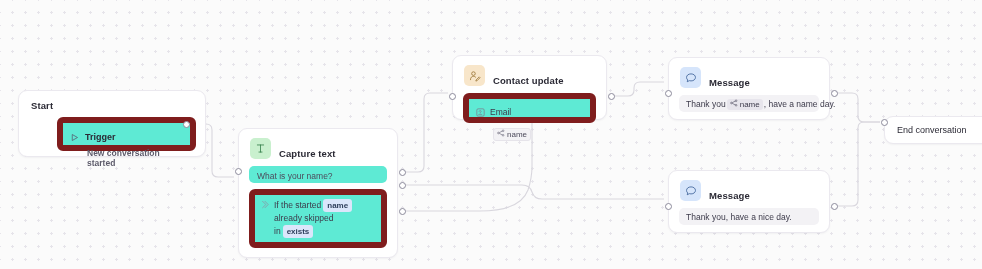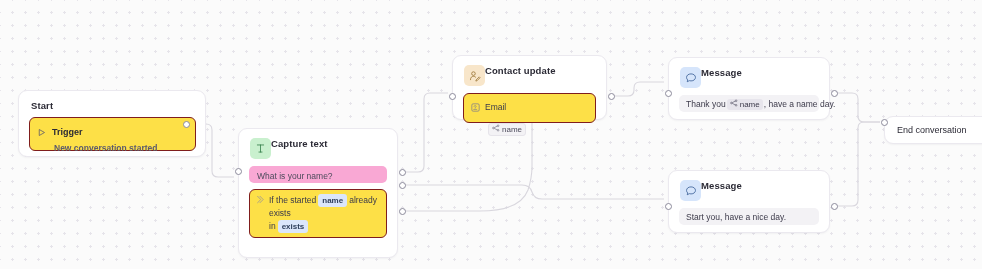--- a/index.html
+++ b/index.html
@@ -44,53 +44,53 @@
   
   .start-node { left: 18px; top: 90px; width: 188px; height: 67px; padding: 8px 9px 9px 10px; }
   .start-title {
     font-size: 9.5px;
     font-weight: bold;
     color: #2b2a35;
     letter-spacing: .1px;
     margin: 1px 0 6px 2px;
   }
   .inner-box {
-    border: 1px solid #7f1d1d;
+    border: 6px solid #7f1d1d;
     border-radius: 6px;
-    background: #fde047;
-    box-sizing: border-box;
-  }
-  .trigger-box { padding: 5px 8px 8px 7px; height: 34px; }
+    background: #5eead4;
+    box-sizing: border-box;
+  }
+  .trigger-box { padding: 5px 8px 8px 7px; height: 34px; margin-left: 28px; }
   .trigger-row { display: flex; align-items: center; gap: 6px; }
   .trigger-label { font-size: 9px; font-weight: bold; color: #2b2a35; }
   .trigger-sub { font-size: 8.5px; color: #5d5b6b; margin: 2px 0 0 17px; font-weight: bold; }
 
   
   .node-head {
     display: flex;
-    align-items: flex-start;
-    gap: 0;
+    align-items: flex-end;
+    gap: 8px;
     padding: 9px 10px 7px 11px;
   }
   .icon-sq {
     width: 21px; height: 21px;
     border-radius: 5px;
     display: flex; align-items: center; justify-content: center;
     flex: 0 0 auto;
   }
   .icon-green { background: #c9f0ce; }
   .icon-tan   { background: #f8e6ca; }
   .icon-blue  { background: #d6e5fb; }
   .node-title { font-size: 9.5px; font-weight: bold; color: #2b2a35; letter-spacing: .1px; }
 
   
   .capture-node { left: 238px; top: 112px; width: 160px; height: 130px; margin-top: 16px; }
   .prompt-box {
     margin: 0 10px;
-    background: #f9a8d4;
+    background: #5eead4;
     border-radius: 5px;
     padding: 5px 8px;
     font-size: 8.5px;
     color: #4d4b5c;
     height: 17px;
     box-sizing: border-box;
   }
   .cond-box {
     margin: 6px 10px 0 10px;
     padding: 4px 7px 4px 6px;
@@ -241,21 +241,21 @@
 
 
     <div class="inner-box cond-box">
       <div class="cond-row">
         <span style="margin-top:1px;">
           <svg width="8" height="9" viewBox="0 0 10 11">
               <path d="M2 1.5 L6 5.5 L2 9.5 M5 1.5 L9 5.5 L5 9.5" fill="none" stroke="#8f8da0" stroke-width="0.9" stroke-linecap="round" stroke-linejoin="round"></path>
             </svg>
         </span>
         <span>
-          <span>If the started</span><span class="chip">name</span><span>already exists</span>
+          <span>If the started</span><span class="chip">name</span><span>already skipped</span>
           <br>
           <span>in</span><span class="chip">exists</span>
         </span>
       </div>
     </div>
   </div>
   <div class="port" style="left:234.5px; top:168px;"></div>
   <div class="port" style="left:398.5px; top:168.5px;"></div>
   <div class="port" style="left:398.5px; top:181.5px;"></div>
   <div class="port" style="left:398.5px; top:207.5px;"></div>
@@ -329,21 +329,21 @@
 
   <div class="node msg-node-2">
     <div class="node-head">
       <span class="icon-sq icon-blue">
         <svg width="12" height="12" viewBox="0 0 14 14">
           <path d="M7 2.2 C10.1 2.2 12.2 4.0 12.2 6.3 C12.2 8.6 10.1 10.4 7 10.4 C6.3 10.4 5.6 10.3 5.0 10.1 L2.6 11.4 L3.2 9.3 C2.2 8.5 1.8 7.5 1.8 6.3 C1.8 4.0 3.9 2.2 7 2.2 Z" fill="none" stroke="#3a5f96" stroke-width="0.95" stroke-linejoin="round"></path>
         </svg>
       </span>
       <span class="node-title">Message</span>
     </div>
-    <div class="msg-body">Start you, have a nice day.</div>
+    <div class="msg-body">Thank you, have a nice day.</div>
   </div>
   <div class="port" style="left:664.5px; top:202.5px;"></div>
   <div class="port" style="left:830.5px; top:202.5px;"></div>
 
   <div class="node end-node">
     <span class="end-label">End conversation</span>
   </div>
   <div class="port" style="left:880.5px; top:118.5px;"></div>
 
 </div>

